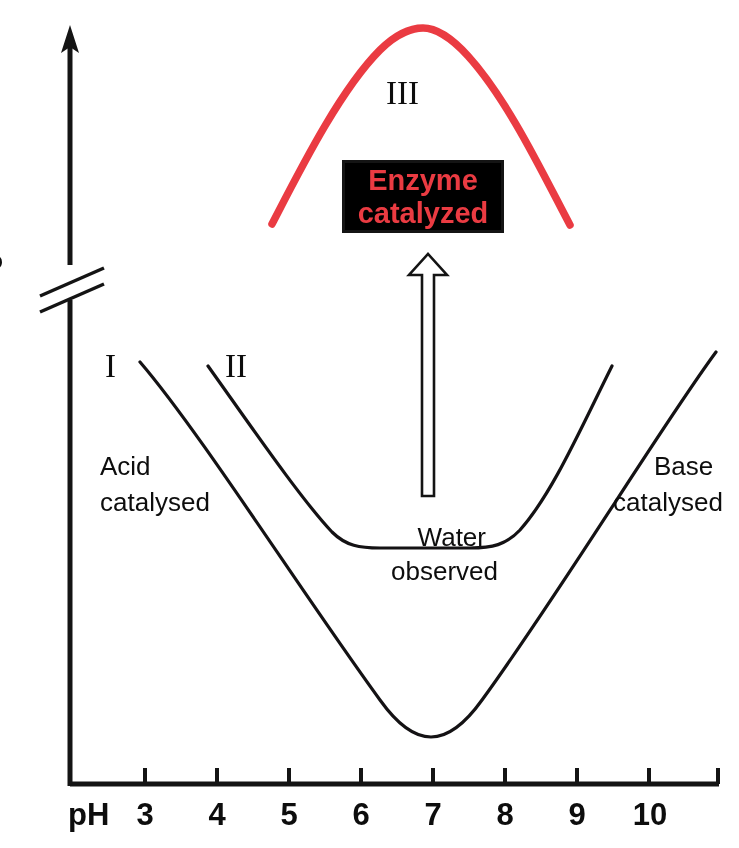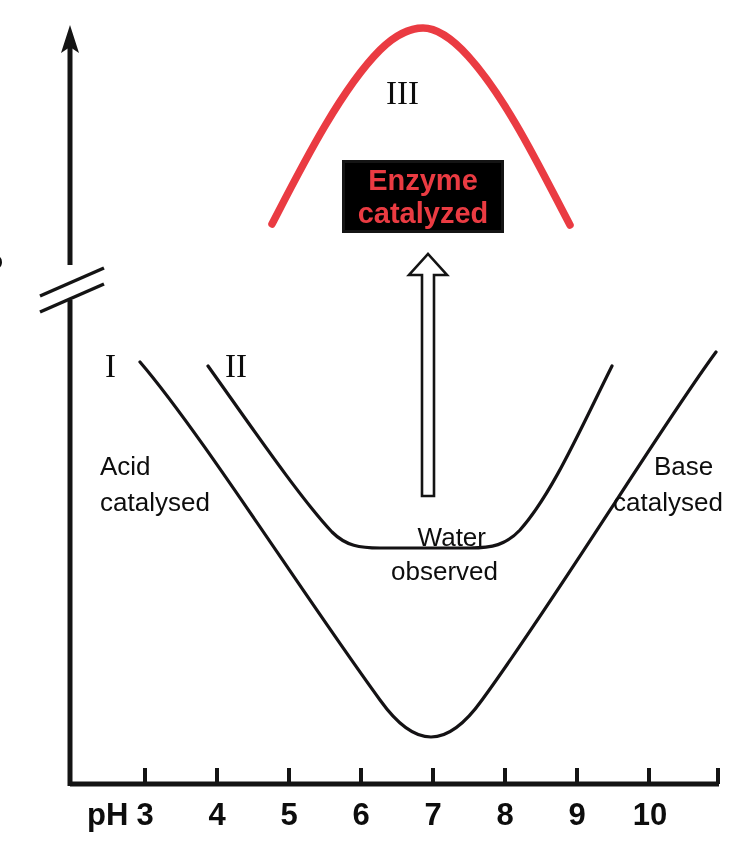--- a/index.html
+++ b/index.html
@@ -141,21 +141,21 @@
   <div class="lbl plain" style="left:613px; top:488px;">catalysed</div>
 
   <div class="lbl plain water-lbl" style="left:366px; top:523px; width:120px;">Water</div>
   <div class="lbl plain water-lbl" style="left:358px; top:557px; width:140px;">observed</div>
 
   <div class="callout-box" style="left:342px; top:160px; width:162px; height:73px;">
     <span style="color:#ea3b42;">Enzyme</span>
     <span style="color:#ea3b42;">catalyzed</span>
   </div>
 
-  <div class="lbl ph-label" style="left:68px; top:798px;margin-left:19px;">pH</div>
+  <div class="lbl ph-label" style="left:68px; top:798px;">pH</div>
 
   <div class="lbl tick-label" style="left:125px; top:798px; width:40px;">3</div>
   <div class="lbl tick-label" style="left:197px; top:798px; width:40px;">4</div>
   <div class="lbl tick-label" style="left:269px; top:798px; width:40px;">5</div>
   <div class="lbl tick-label" style="left:341px; top:798px; width:40px;">6</div>
   <div class="lbl tick-label" style="left:413px; top:798px; width:40px;">7</div>
   <div class="lbl tick-label" style="left:485px; top:798px; width:40px;">8</div>
   <div class="lbl tick-label" style="left:557px; top:798px; width:40px;">9</div>
   <div class="lbl tick-label" style="left:624px; top:798px; width:52px;">10</div>
 

